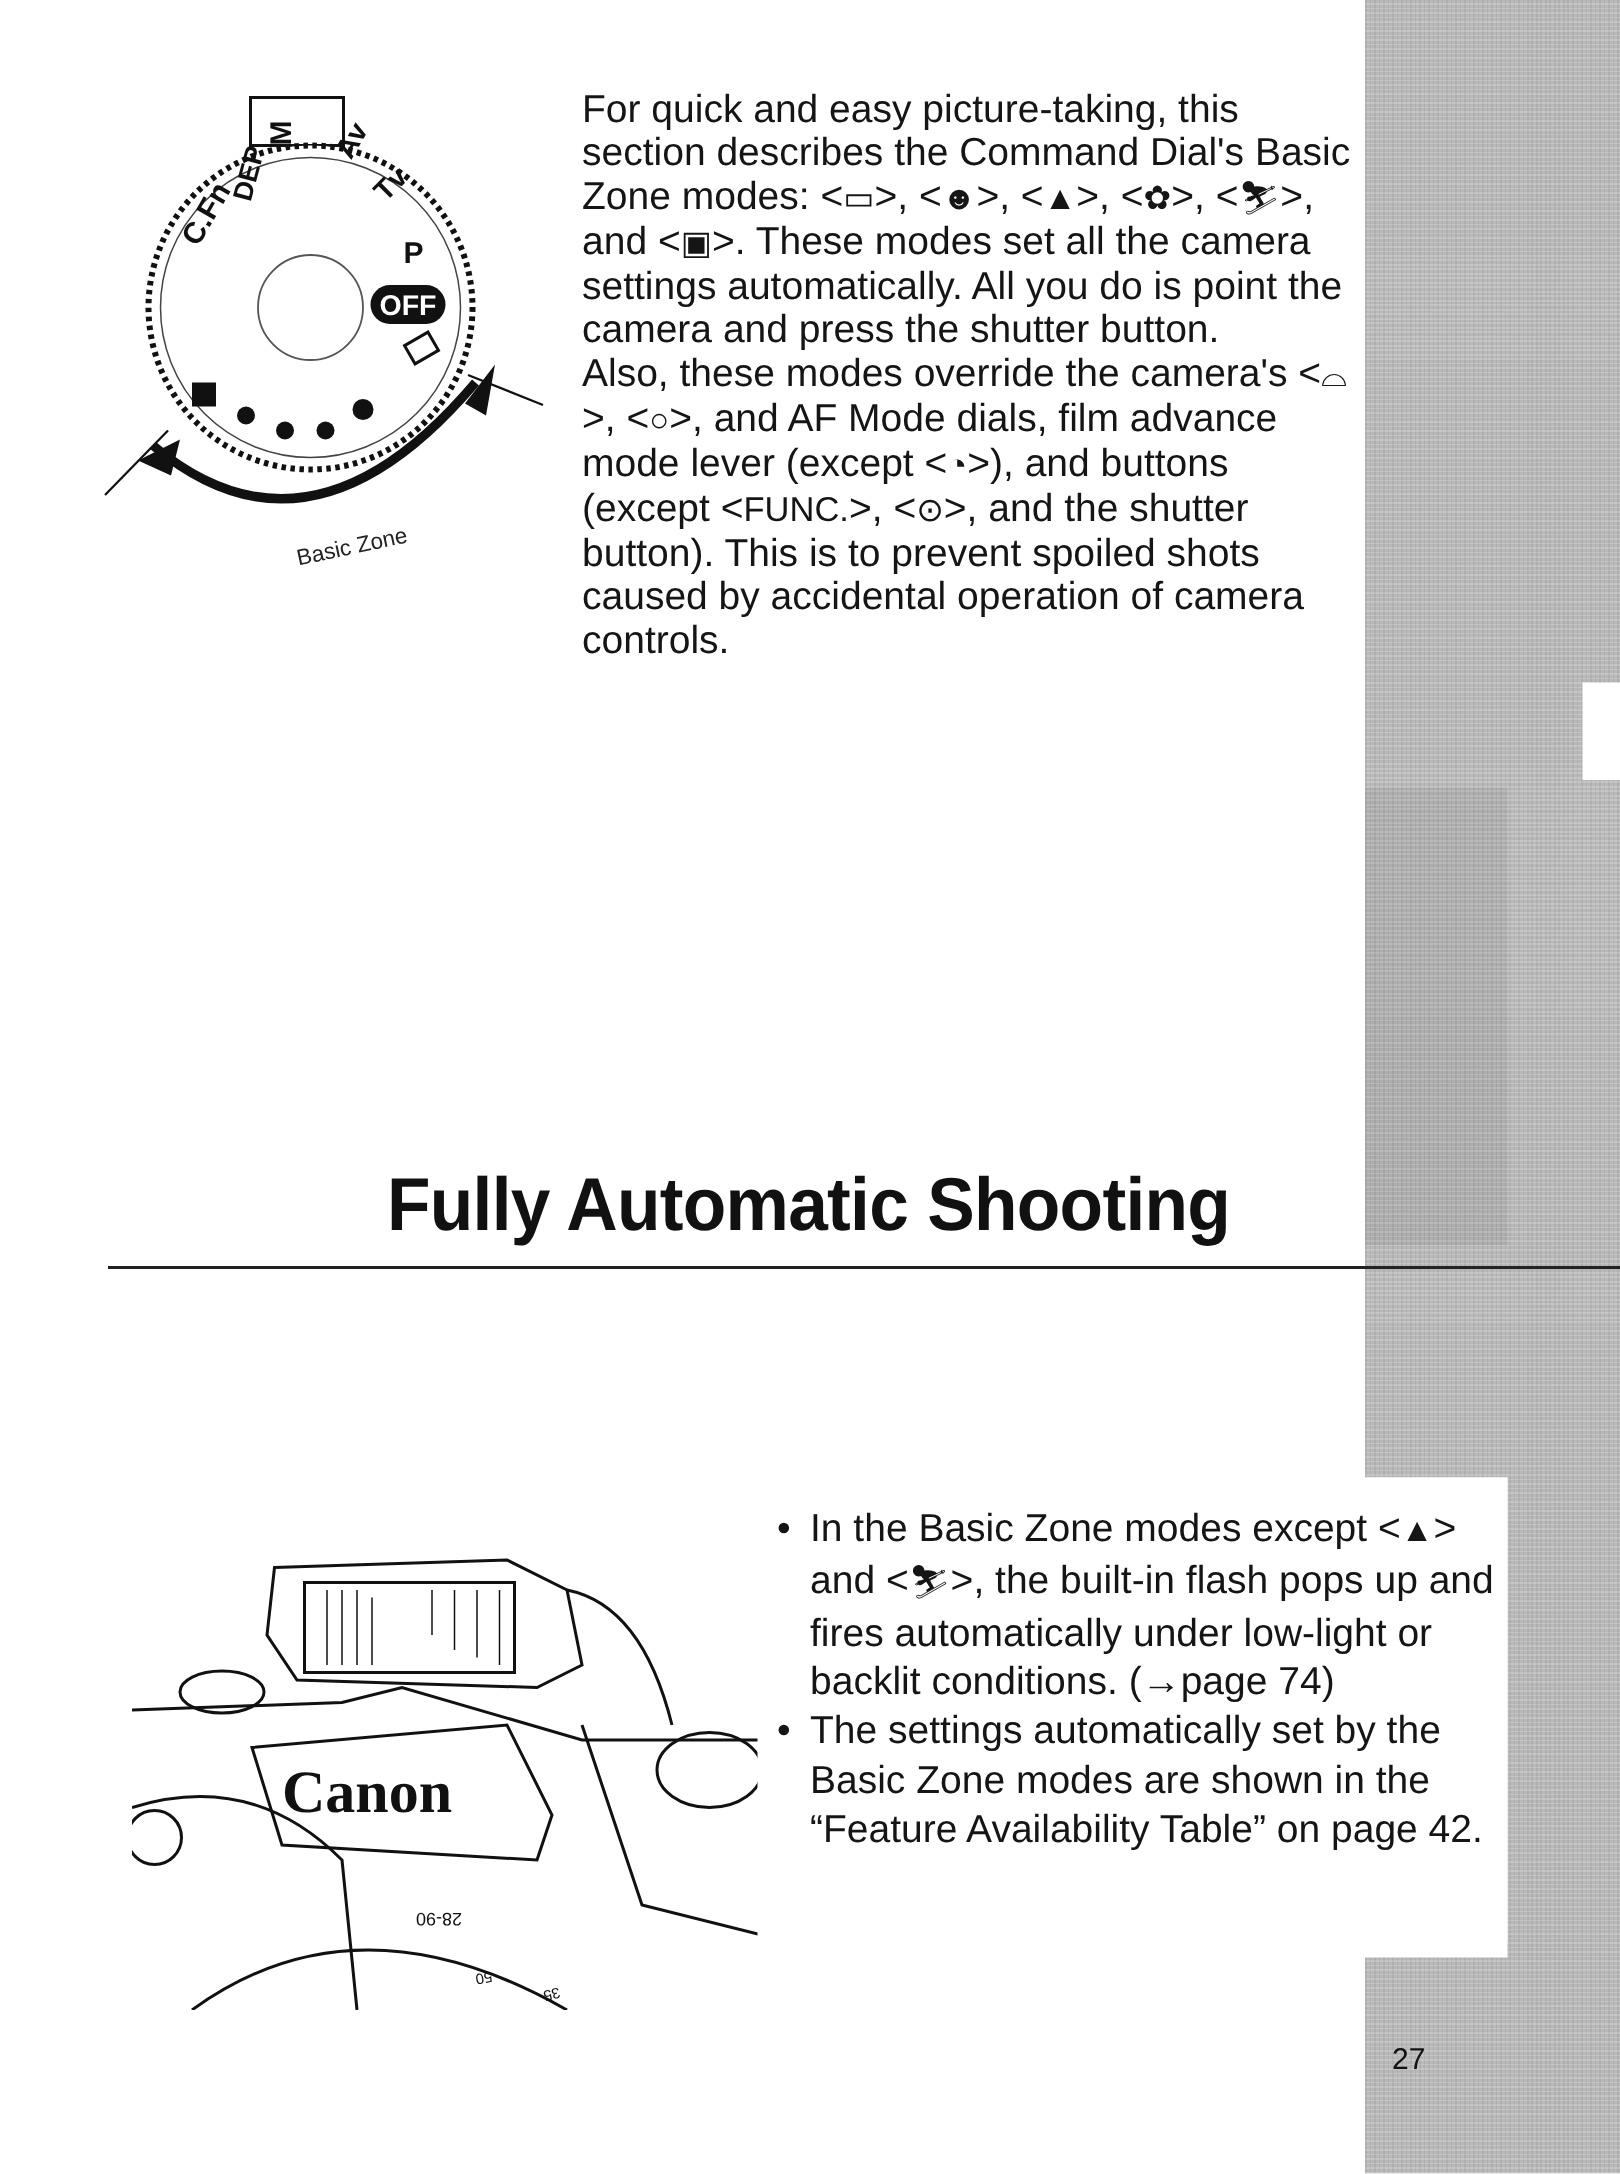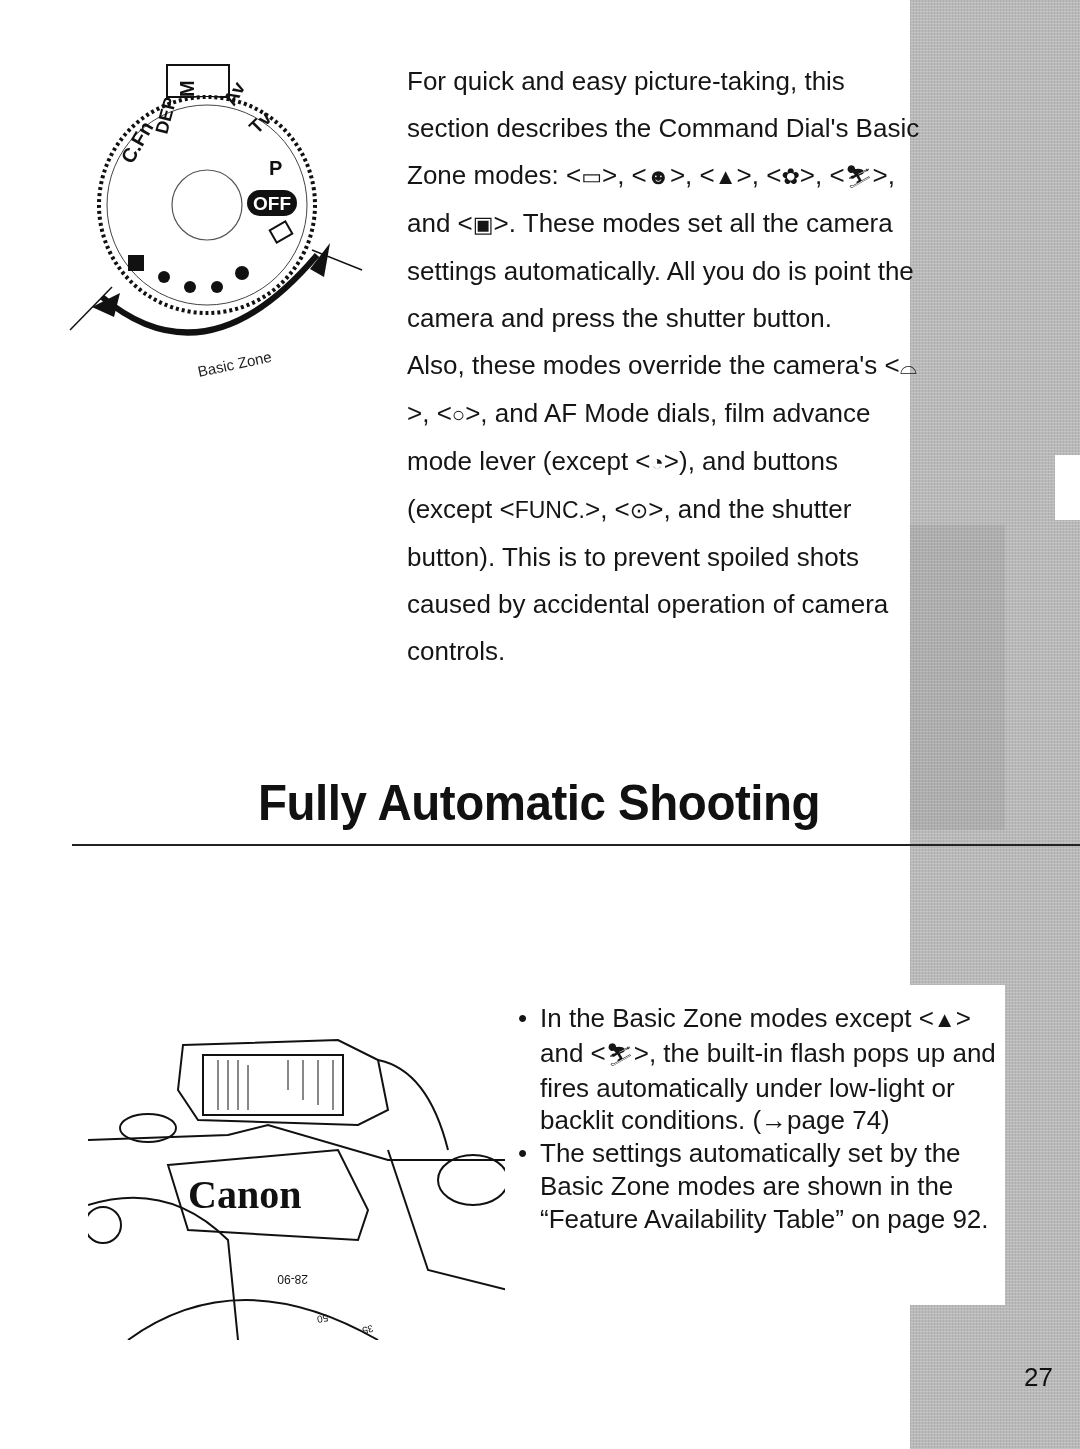--- a/index.html
+++ b/index.html
@@ -4,32 +4,32 @@
 <style>
   html, body { margin:0; padding:0; }
   body { width:1080px; height:1449px; position:relative; background:#ffffff; overflow:hidden;
          font-family:"Liberation Sans", sans-serif; color:#151515; }
   .side-tab { position:absolute; left:910px; top:0; width:170px; height:1449px; background:#b9b9b9;
               background-image: repeating-linear-gradient(0deg, rgba(255,255,255,0.18) 0 1px, transparent 1px 3px),
                                 repeating-linear-gradient(90deg, rgba(0,0,0,0.06) 0 1px, transparent 1px 3px); }
   .side-tab .notch { position:absolute; background:#ffffff; }
   .side-tab .shade { position:absolute; background:rgba(0,0,0,0.06); }
   .dial { position:absolute; left:62px; top:55px; width:320px; height:330px; }
-  .intro { position:absolute; left:388px; top:58px; width:520px; font-size:26px; line-height:47px;margin-left:19px; }
+  .intro { position:absolute; left:388px; top:58px; width:520px; font-size:26px; line-height:29px; }
   .intro p { margin:0; }
   .sym { display:inline-block; font-size:22px; }
   .title { position:absolute; left:258px; top:774px; font-size:50px; font-weight:bold; letter-spacing:-0.5px;
            color:#111; white-space:nowrap; transform:scaleX(0.95); transform-origin:left; }
   .rule { position:absolute; left:72px; top:844px; width:1008px; height:2px; background:#222; }
   .bullets-box { position:absolute; left:505px; top:985px; width:500px; height:320px; background:#fff; }
   .bullets { position:absolute; left:518px; top:1002px; width:480px; font-size:26px; line-height:32.8px; }
   .bullet { position:relative; padding-left:22px; }
   .bullet .dot { position:absolute; left:0; top:0; }
   .camera { position:absolute; left:88px; top:1030px; width:420px; height:310px; }
-  .page-num { position:absolute; left:1024px; top:1362px; font-size:26px; color:#111; }
+  .page-num { position:absolute; left:928px; top:1362px; font-size:20px; color:#111; }
   .func { font-size:23px; }
 </style>
 </head>
 <body>
 
 <div class="side-tab">
   <div class="notch" style="left:145px; top:455px; width:25px; height:65px;"></div>
   <div class="shade" style="left:0; top:525px; width:95px; height:305px;"></div>
   <div class="notch" style="left:0; top:985px; width:95px; height:310px;"></div>
 </div>
@@ -108,17 +108,17 @@
 </svg>
 
 <div class="bullets-box"></div>
 <div class="bullets">
   <div class="bullet">
     <span class="dot">•</span>
     <span>In the Basic Zone modes except &lt;</span><span class="sym">▲</span><span>&gt; and &lt;</span><span class="sym">⛷</span><span>&gt;, the built-in flash pops up and fires automatically under low-light or backlit conditions. (→page 74)</span>
   </div>
   <div class="bullet">
     <span class="dot">•</span>
-    <span>The settings automatically set by the Basic Zone modes are shown in the “Feature Availability Table” on page 92.</span>
+    <span>The settings automatically set by the Basic Zone modes are shown in the “Feature Availability Table” on page 42.</span>
   </div>
 </div>
 
 <div class="page-num">27</div>
 
 </body></html>

